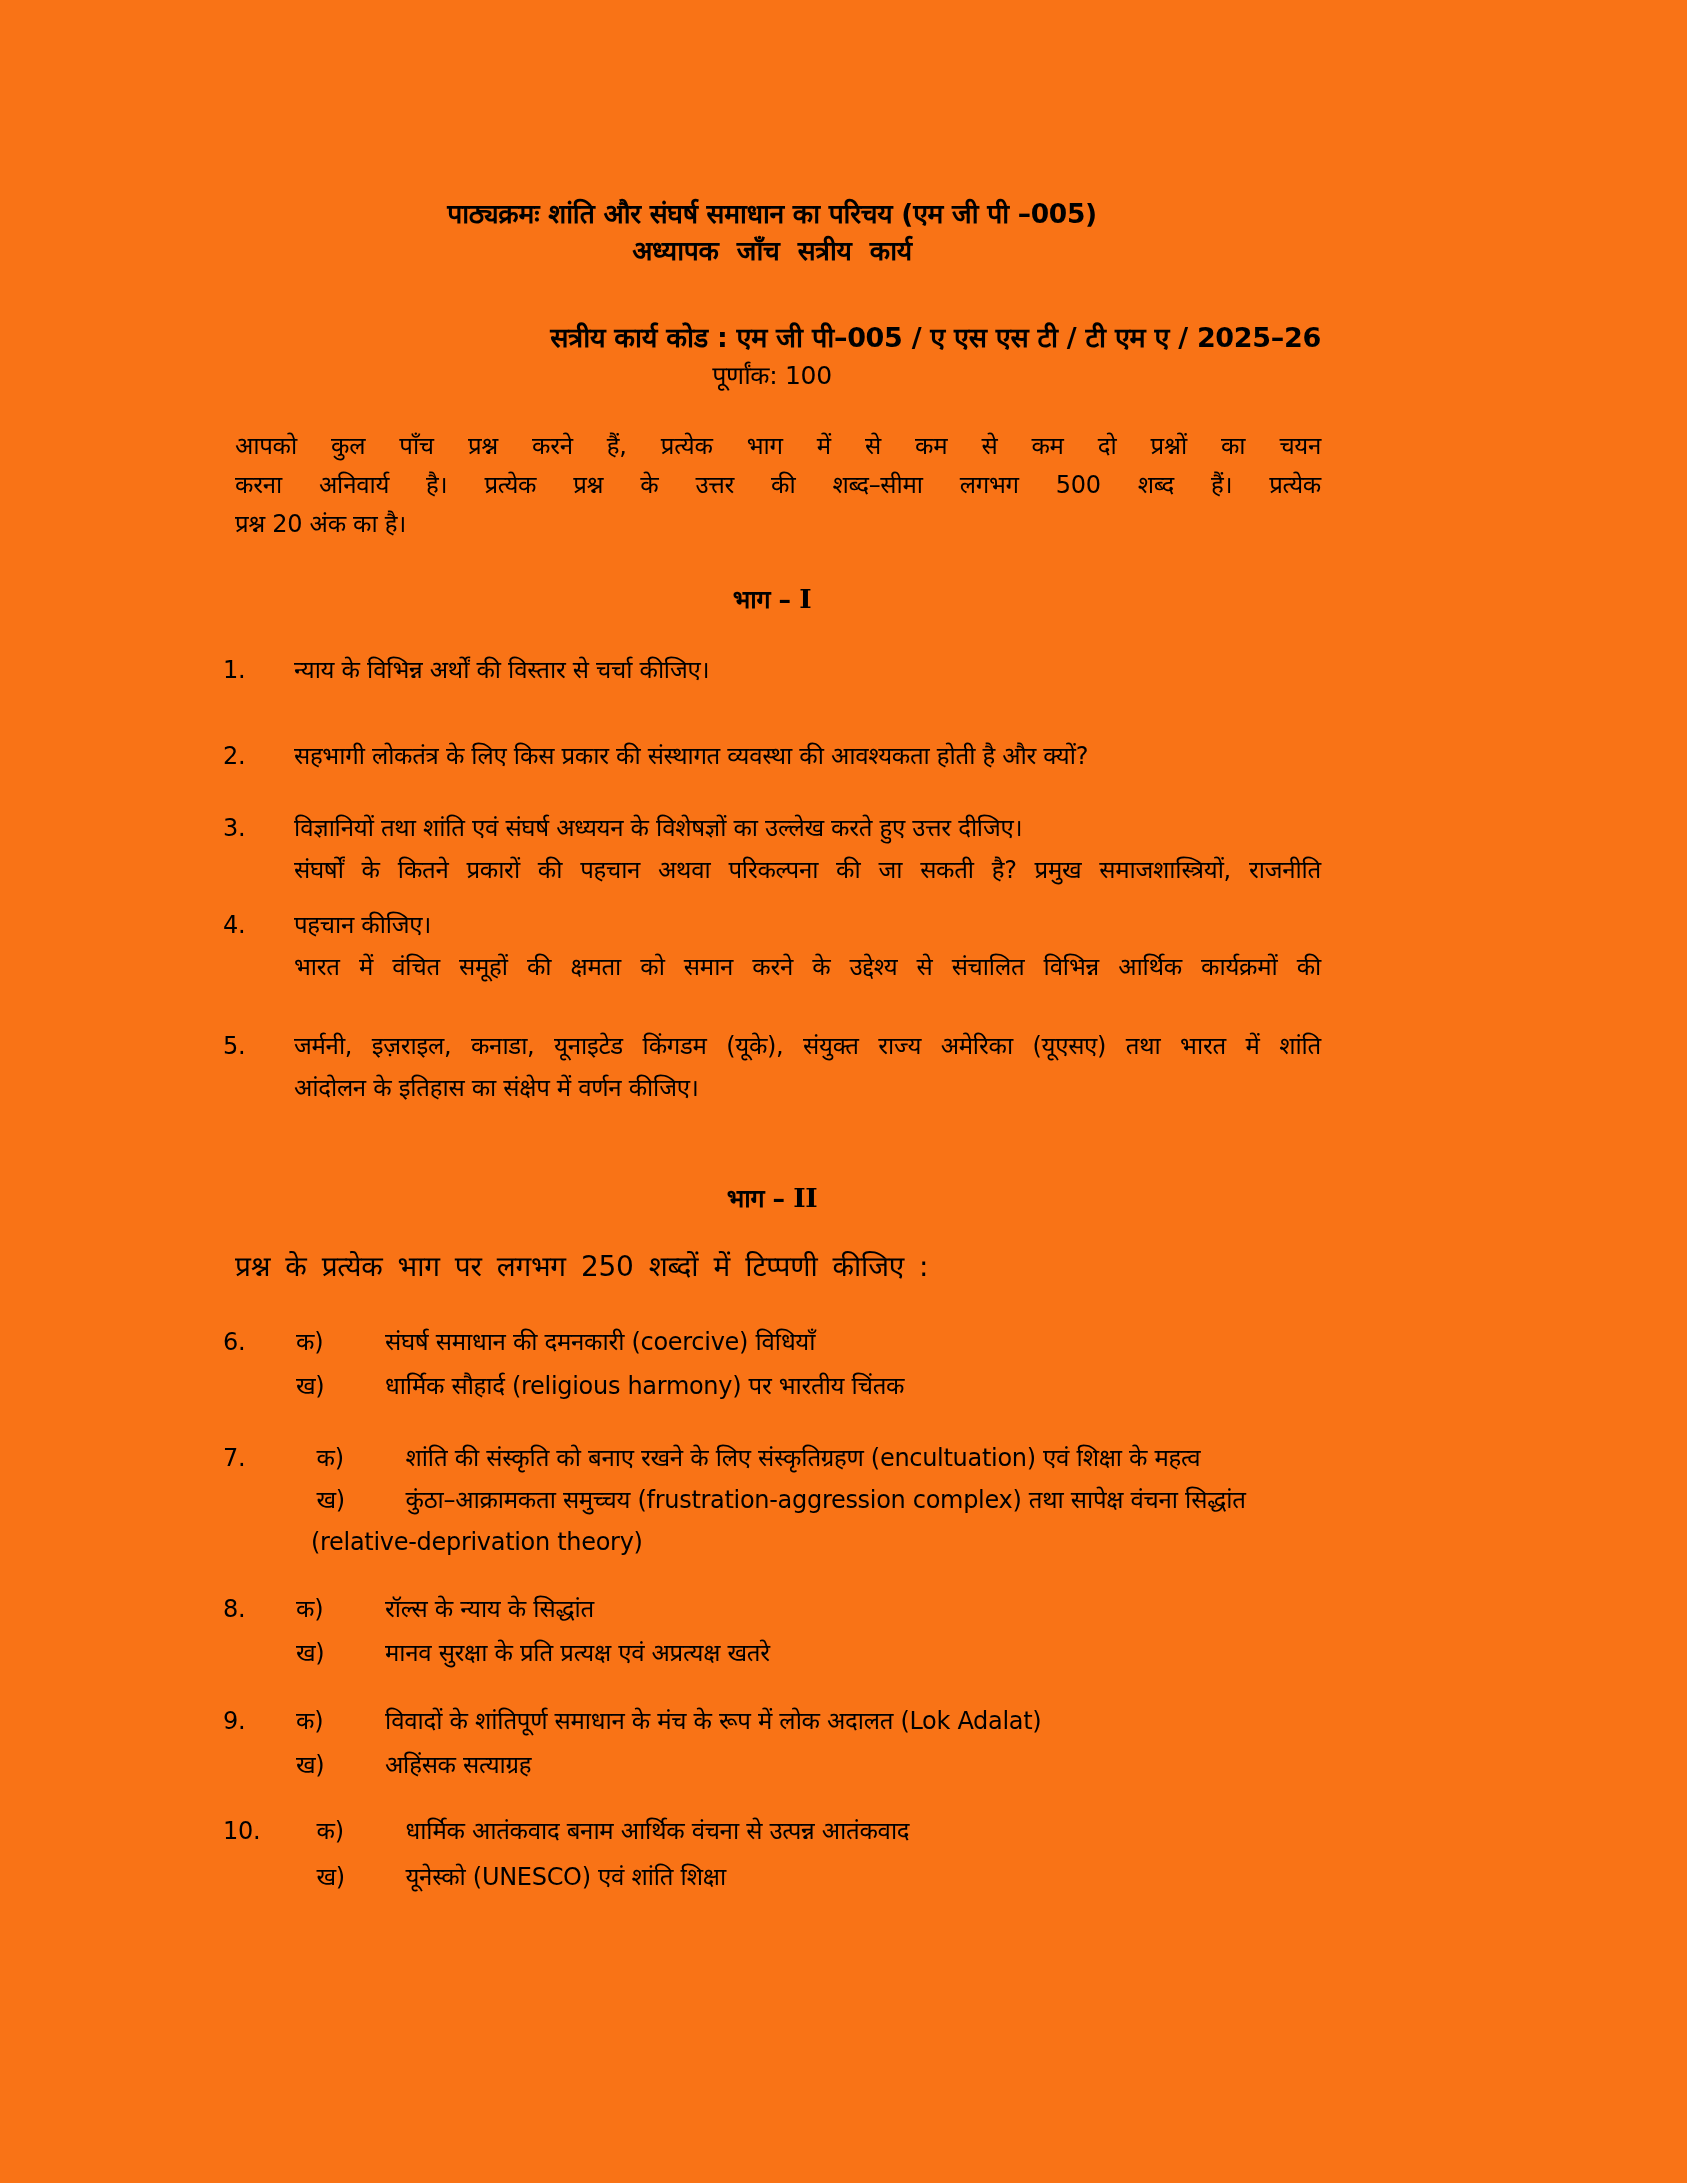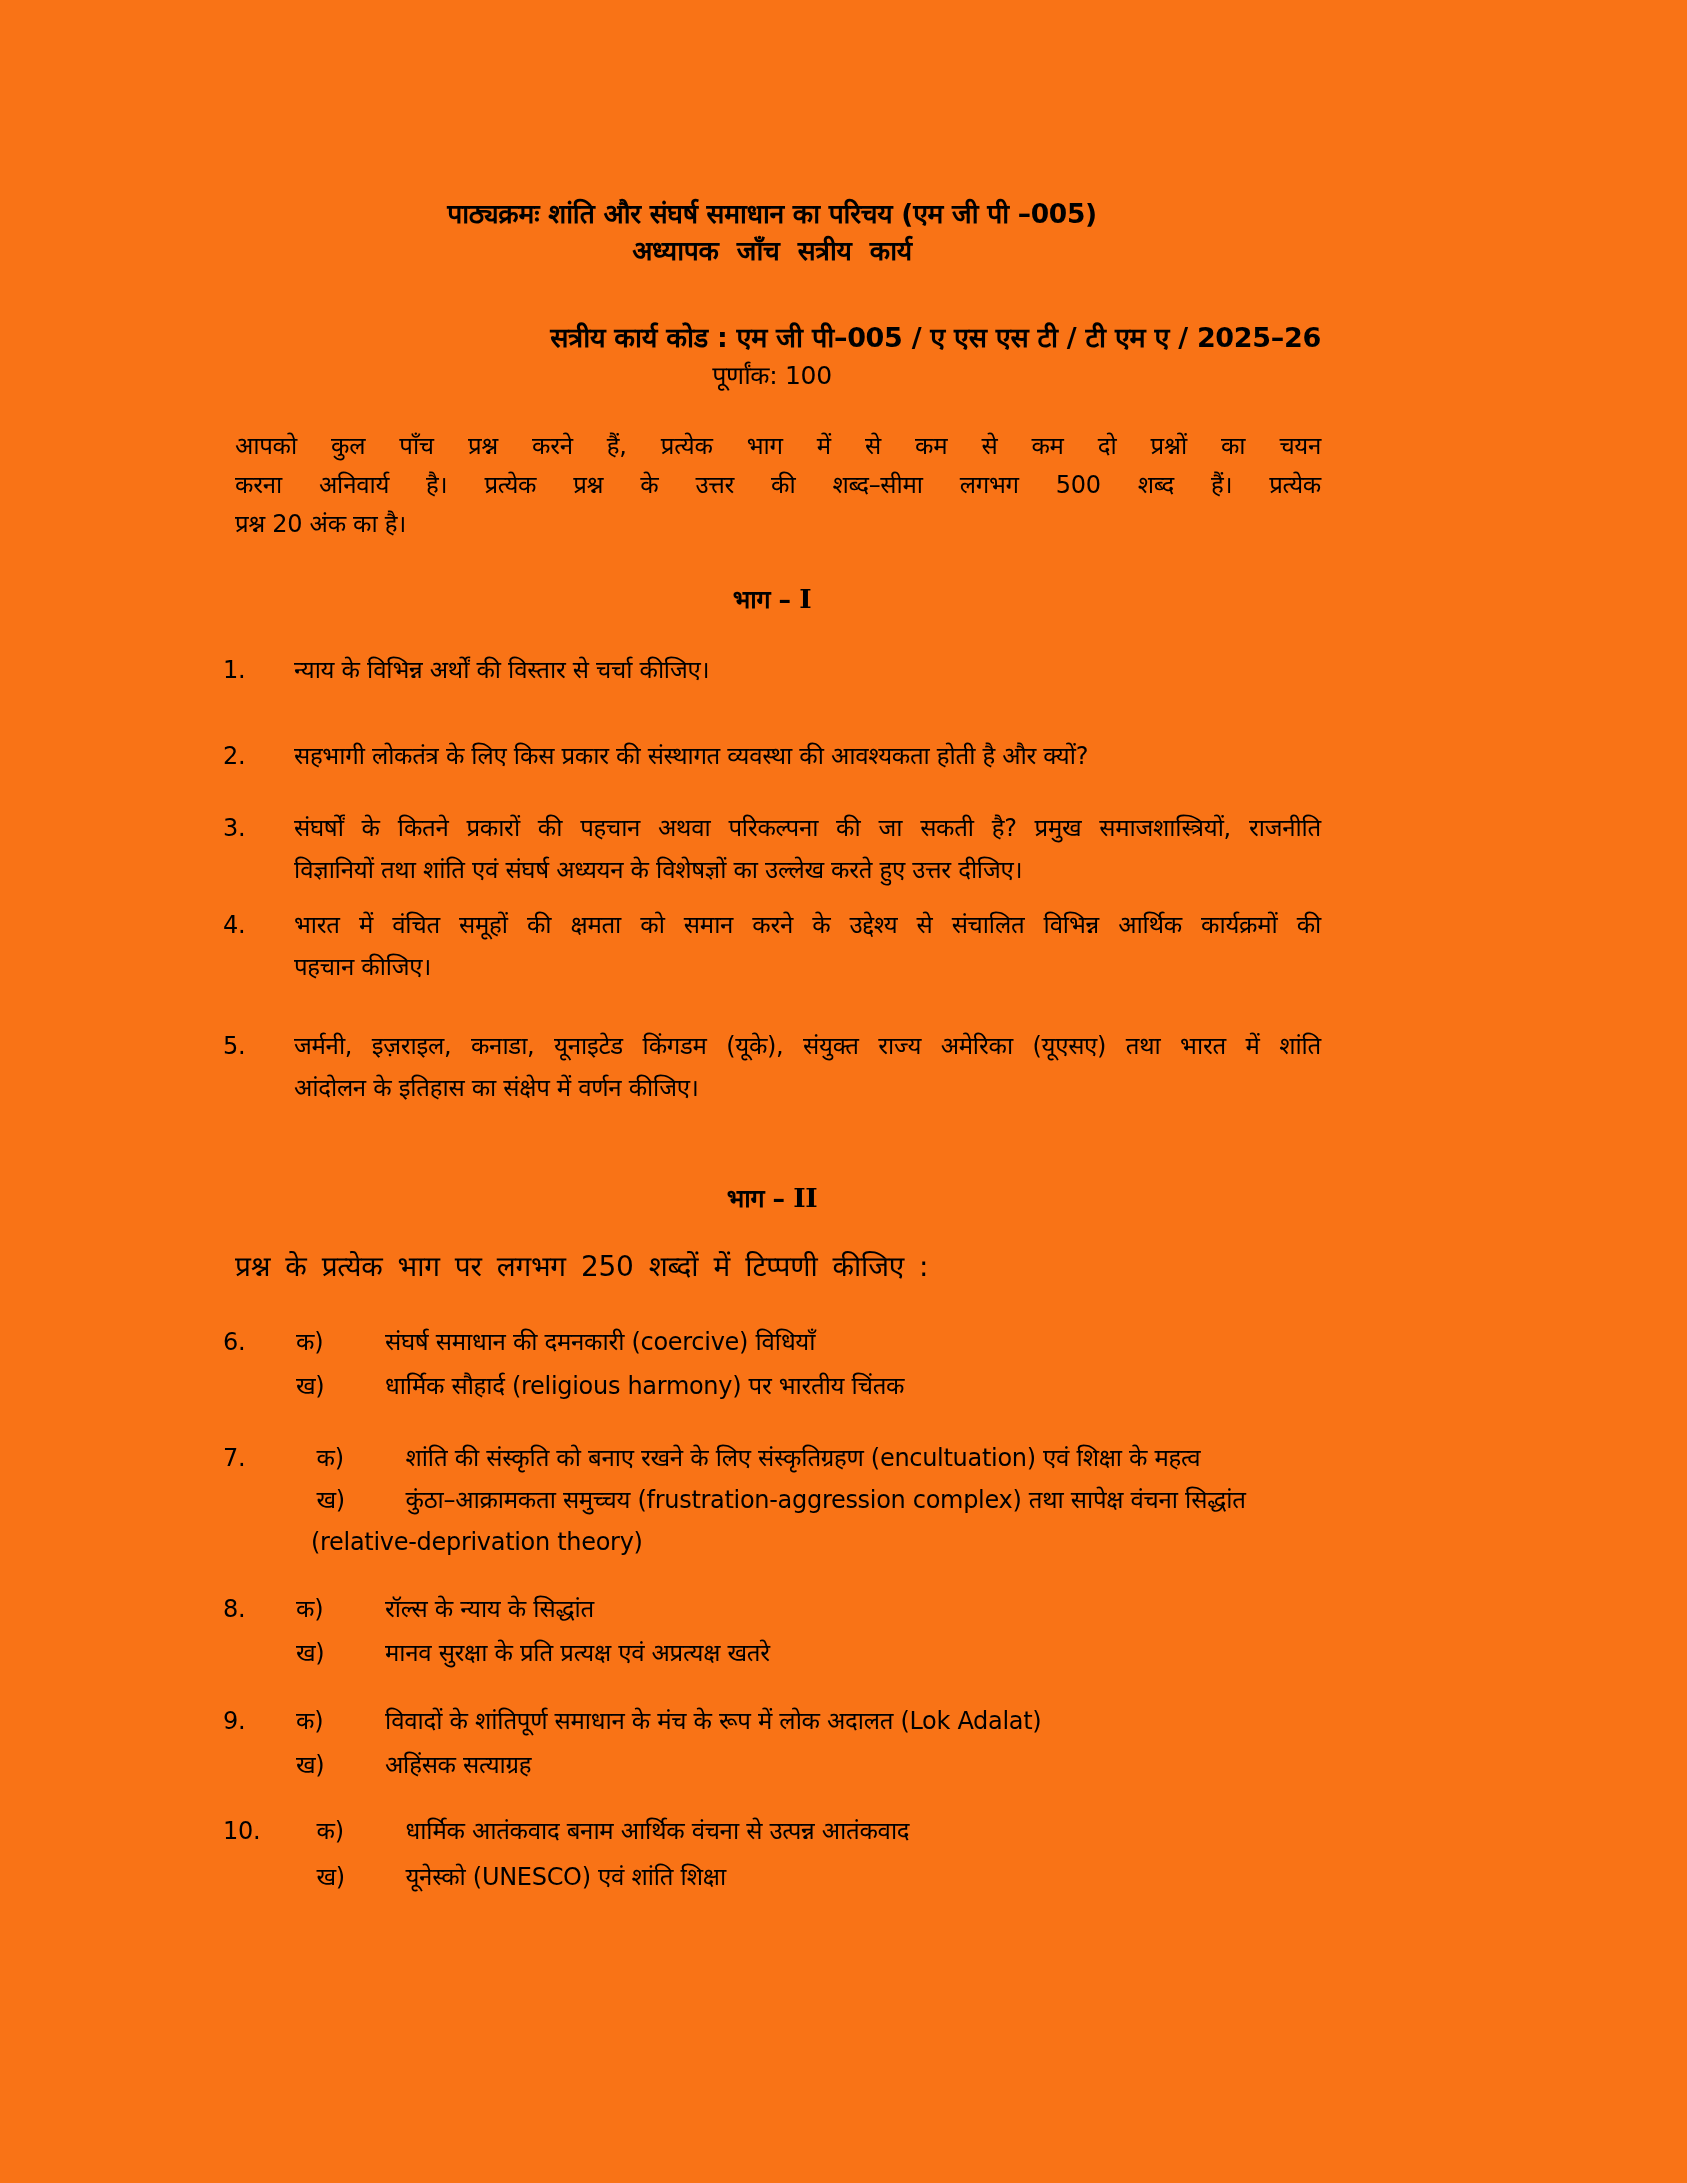--- a/index.html
+++ b/index.html
@@ -169,30 +169,30 @@
     <div class="qrow mt-q2">
       <div class="qnum">2.</div>
       <div class="qtext">
         <span class="line">सहभागी लोकतंत्र के लिए किस प्रकार की संस्थागत व्यवस्था की आवश्यकता होती है और क्यों?</span>
       </div>
     </div>
 
     <div class="qrow mt-q3">
       <div class="qnum">3.</div>
       <div class="qtext">
+        <span class="line">विज्ञानियों तथा शांति एवं संघर्ष अध्ययन के विशेषज्ञों का उल्लेख करते हुए उत्तर दीजिए।</span>
         <span class="line fill">संघर्षों के कितने प्रकारों की पहचान अथवा परिकल्पना की जा सकती है? प्रमुख समाजशास्त्रियों, राजनीति</span>
-        <span class="line">विज्ञानियों तथा शांति एवं संघर्ष अध्ययन के विशेषज्ञों का उल्लेख करते हुए उत्तर दीजिए।</span>
       </div>
     </div>
 
     <div class="qrow mt-q4">
       <div class="qnum">4.</div>
       <div class="qtext">
+        <span class="line">पहचान कीजिए।</span>
         <span class="line fill">भारत में वंचित समूहों की क्षमता को समान करने के उद्देश्य से संचालित विभिन्न आर्थिक कार्यक्रमों की</span>
-        <span class="line">पहचान कीजिए।</span>
       </div>
     </div>
 
     <div class="qrow mt-q5">
       <div class="qnum">5.</div>
       <div class="qtext">
         <span class="line fill">जर्मनी, इज़राइल, कनाडा, यूनाइटेड किंगडम (यूके), संयुक्त राज्य अमेरिका (यूएसए) तथा भारत में शांति</span>
         <span class="line">आंदोलन के इतिहास का संक्षेप में वर्णन कीजिए।</span>
       </div>
     </div>

